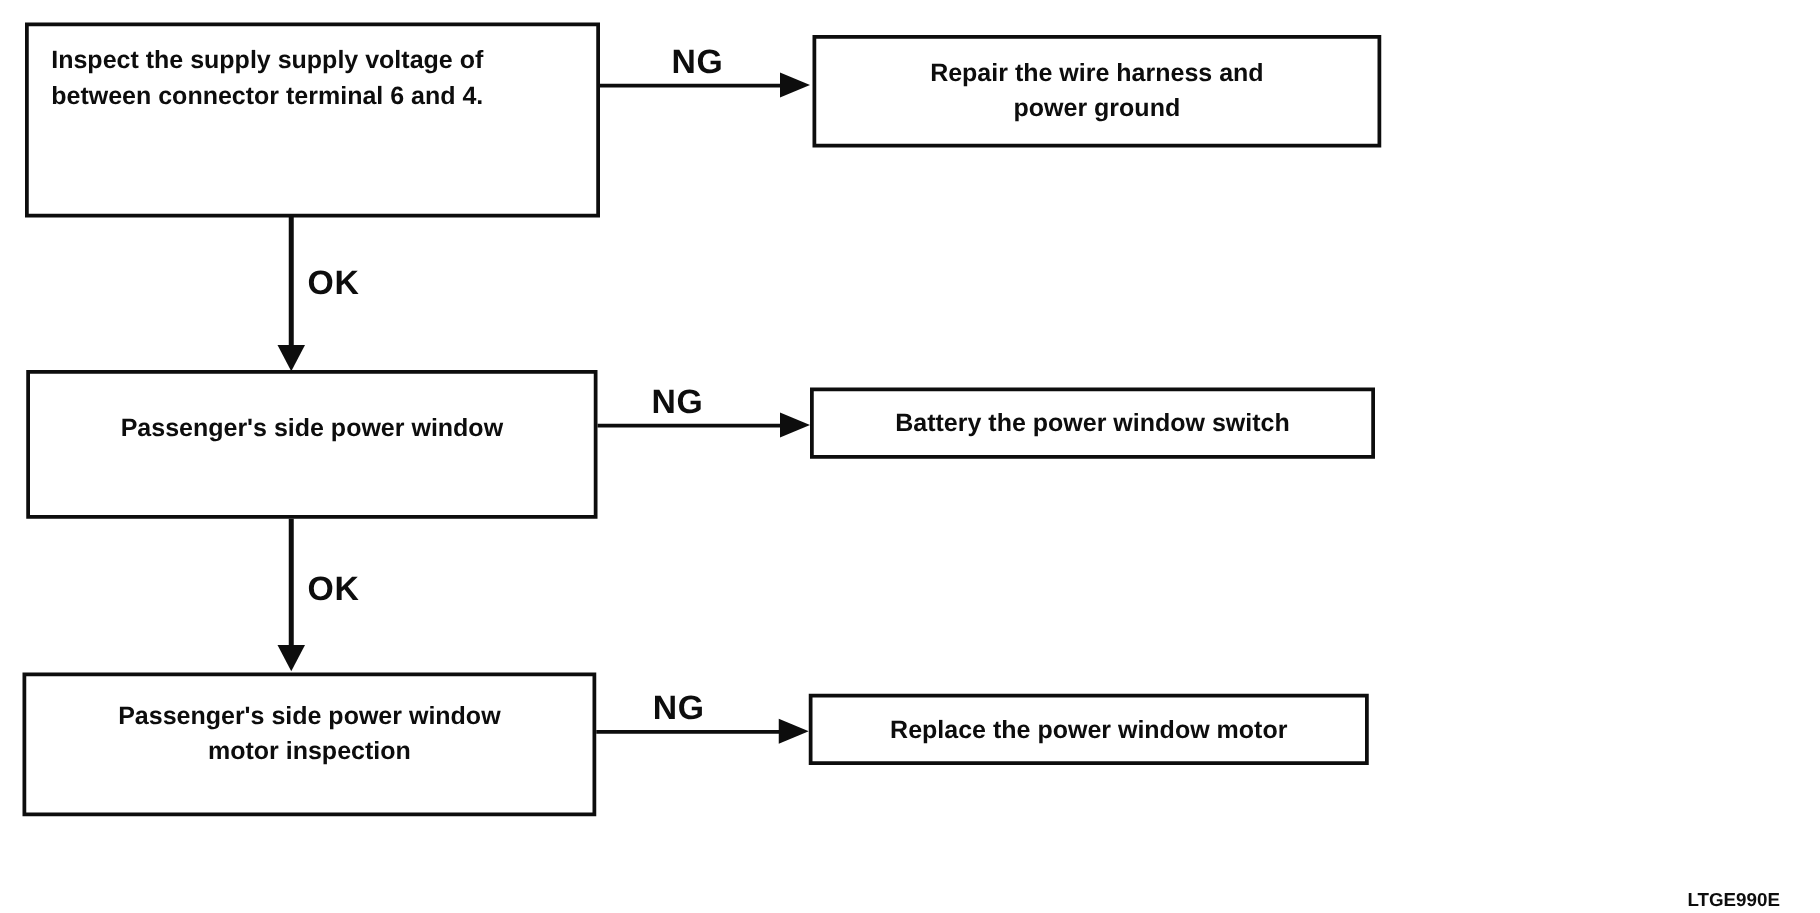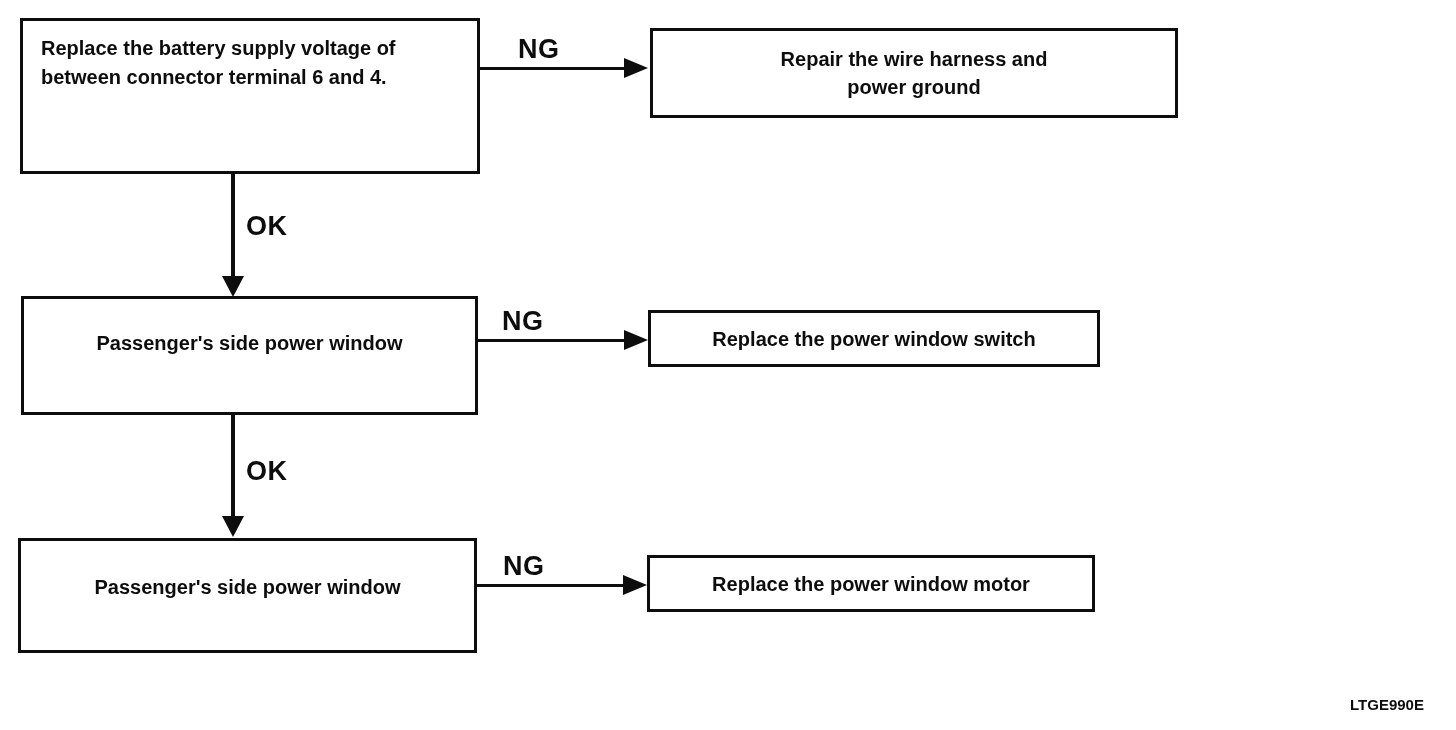--- a/index.html
+++ b/index.html
@@ -46,71 +46,73 @@
     border-top: 21px solid #0d0d0d;
   }
   .conn-label {
     position: absolute;
     font-weight: bold;
     font-size: 27px;
     line-height: 30px;
     color: #0d0d0d;
     letter-spacing: 0.5px;
   }
-  .conn-label.centered { text-align: left; }
+  .conn-label.centered { text-align: center; }
   .figure-code {
     position: absolute;
     font-weight: bold;
     font-size: 15px;
     line-height: 16px;
     color: #0d0d0d;
     letter-spacing: 0px;
+    margin-top: 16px;
   }
 </style>
 </head>
 <body>
 
 <div class="canvas">
 
   <div class="box left-text" style="left:20px; top:18px; width:460px; height:156px;">
-    <div>Replace the battery supply voltage of</div>
+    <div>Inspect the supply supply voltage of</div>
     <div>between connector terminal 6 and 4.</div>
   </div>
 
   <span class="conn-label centered" style="left:518px; top:34px; width:80px;">NG</span>
   <div class="hline" style="left:480px; top:67px; width:146px;"></div>
   <div class="arrow-right" style="left:624px; top:58px;"></div>
 
-  <div class="box centered" style="left:650px; top:28px; width:528px; height:90px;">
+  <div class="box centered" style="left:650px; top:28px; width:455px; height:90px;">
     <div>Repair the wire harness and</div>
     <div>power ground</div>
   </div>
 
   <div class="vline" style="left:231px; top:173px; height:106px;"></div>
   <div class="arrow-down" style="left:222px; top:276px;"></div>
   <span class="conn-label" style="left:246px; top:211px;">OK</span>
 
   <div class="box centered" style="left:21px; top:296px; width:457px; height:119px; padding-bottom:26px;">
     <div>Passenger's side power window</div>
   </div>
 
   <span class="conn-label centered" style="left:502px; top:306px; width:80px;">NG</span>
   <div class="hline" style="left:478px; top:339px; width:148px;"></div>
   <div class="arrow-right" style="left:624px; top:330px;"></div>
 
   <div class="box centered" style="left:648px; top:310px; width:452px; height:57px;">
-    <div>Replace the power window switch</div>
+    <div>Battery the power window switch</div>
   </div>
 
   <div class="vline" style="left:231px; top:415px; height:104px;"></div>
   <div class="arrow-down" style="left:222px; top:516px;"></div>
   <span class="conn-label" style="left:246px; top:456px;">OK</span>
 
   <div class="box centered" style="left:18px; top:538px; width:459px; height:115px; padding-bottom:18px;">
     <div>Passenger's side power window</div>
+    <div>motor inspection</div>
   </div>
 
   <span class="conn-label centered" style="left:503px; top:551px; width:80px;">NG</span>
   <div class="hline" style="left:477px; top:584px; width:148px;"></div>
   <div class="arrow-right" style="left:623px; top:575px;"></div>
 
   <div class="box centered" style="left:647px; top:555px; width:448px; height:57px;">
     <div>Replace the power window motor</div>
   </div>
 

